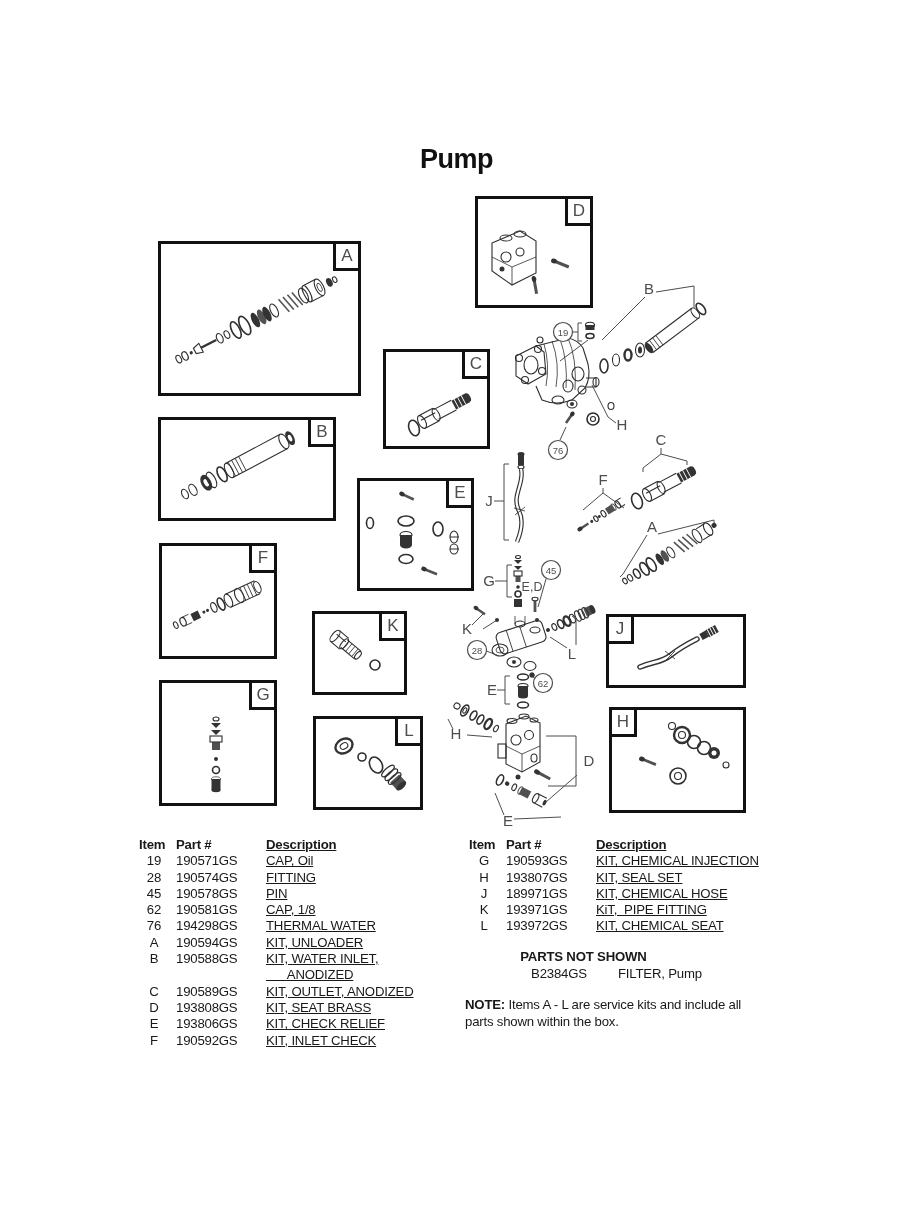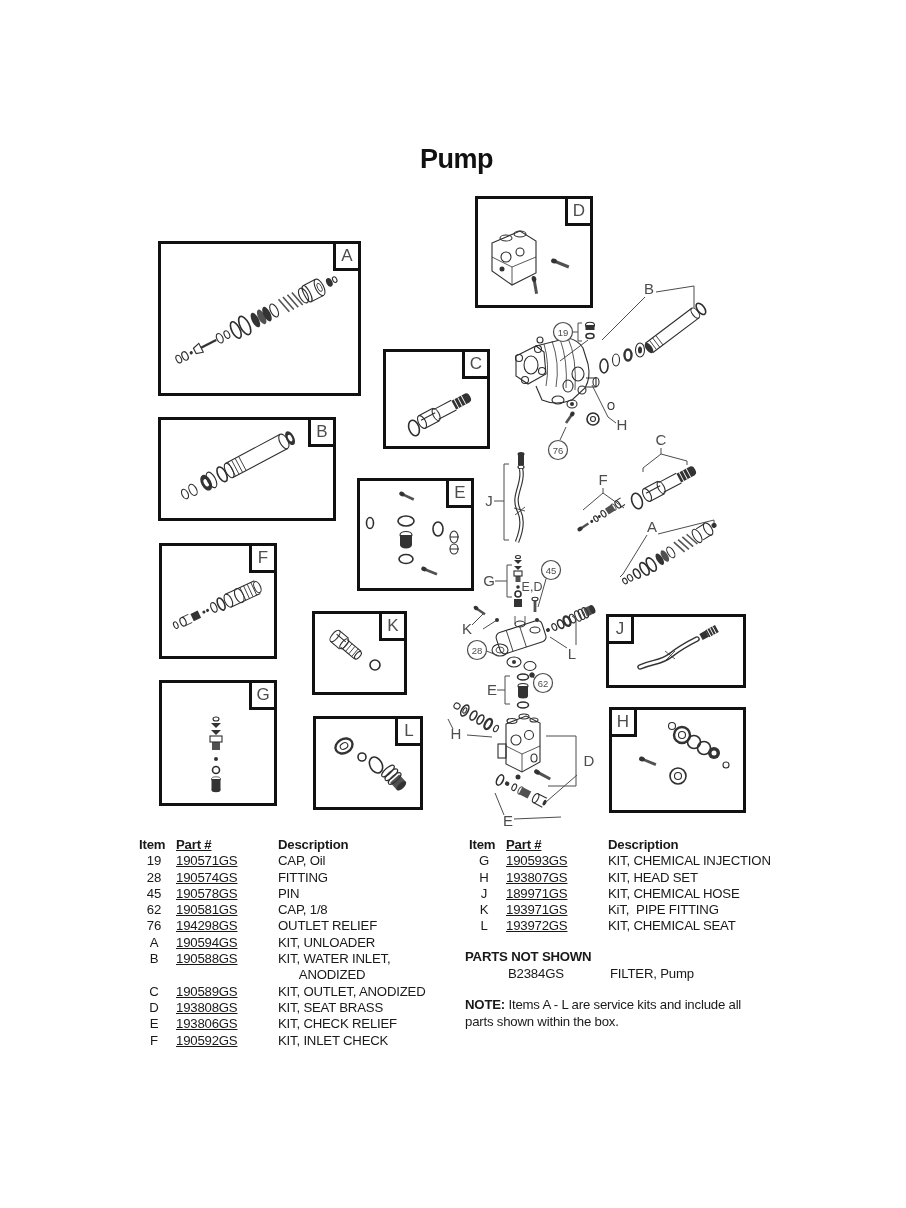--- a/index.html
+++ b/index.html
@@ -26,25 +26,25 @@
   .ld{stroke:#4d4d4d;stroke-width:1;fill:none;}
   .fl{fill:#333;stroke:none;}
   .fl2{fill:#333;opacity:0.85;stroke:none;}
   .sp{stroke:#555;stroke-width:1.6;fill:none;}
   
   .ptable{position:absolute;font-size:13.2px;line-height:16.3px;letter-spacing:-0.2px;white-space:nowrap;color:#191919;}
   .trow{display:flex;}
   .hd{font-weight:bold;}
   .ci{width:30px;text-align:center;flex:none;}
   .ci-h{width:30px;flex:none;}
-  .cp{width:102px;margin-left:7px;flex:none;text-decoration:underline;}
-  .cd{white-space:pre-wrap;}
-  .pns{position:absolute;left:465px;top:921px;font-size:13.2px;line-height:16.5px;letter-spacing:-0.2px;color:#191919;}
+  .cp{width:90px;margin-left:7px;flex:none;}
+  .cd{white-space:pre-wrap;text-decoration:underline;}
+  .pns{position:absolute;left:465px;top:921px;font-size:13.2px;line-height:16.5px;letter-spacing:-0.2px;color:#191919;text-align:center;}
   .pns-title{font-weight:bold;}
-  .pns-row{display:flex;}
+  .pns-row{display:flex;gap:8px;}
   .pns-part{margin-left:43px;width:102px;flex:none;}
   .note{position:absolute;left:465px;top:969px;width:302px;font-size:13.2px;line-height:16.5px;letter-spacing:-0.2px;color:#191919;}
   .note .nl{font-weight:bold;}
 </style>
 </head>
 <body>
 
 <div class="page">
 
   <h1 class="title">Pump</h1>
@@ -573,21 +573,21 @@
         <span class="cd">PIN</span>
       </div>
     <div class="trow">
         <span class="ci">62</span>
         <span class="cp">190581GS</span>
         <span class="cd">CAP, 1/8</span>
       </div>
     <div class="trow">
         <span class="ci">76</span>
         <span class="cp">194298GS</span>
-        <span class="cd">OUTLET RELIEF</span>
+        <span class="cd">THERMAL WATER</span>
       </div>
     <div class="trow">
         <span class="ci">A</span>
         <span class="cp">190594GS</span>
         <span class="cd">KIT, UNLOADER</span>
       </div>
     <div class="trow">
         <span class="ci">B</span>
         <span class="cp">190588GS</span>
         <span class="cd">KIT, WATER INLET,
@@ -622,21 +622,21 @@
       <span class="cd">Description</span>
     </div>
     <div class="trow">
         <span class="ci">G</span>
         <span class="cp">190593GS</span>
         <span class="cd">KIT, CHEMICAL INJECTION</span>
       </div>
     <div class="trow">
         <span class="ci">H</span>
         <span class="cp">193807GS</span>
-        <span class="cd">KIT, HEAD SET</span>
+        <span class="cd">KIT, SEAL SET</span>
       </div>
     <div class="trow">
         <span class="ci">J</span>
         <span class="cp">189971GS</span>
         <span class="cd">KIT, CHEMICAL HOSE</span>
       </div>
     <div class="trow">
         <span class="ci">K</span>
         <span class="cp">193971GS</span>
         <span class="cd">KiT,  PIPE FITTING</span>

